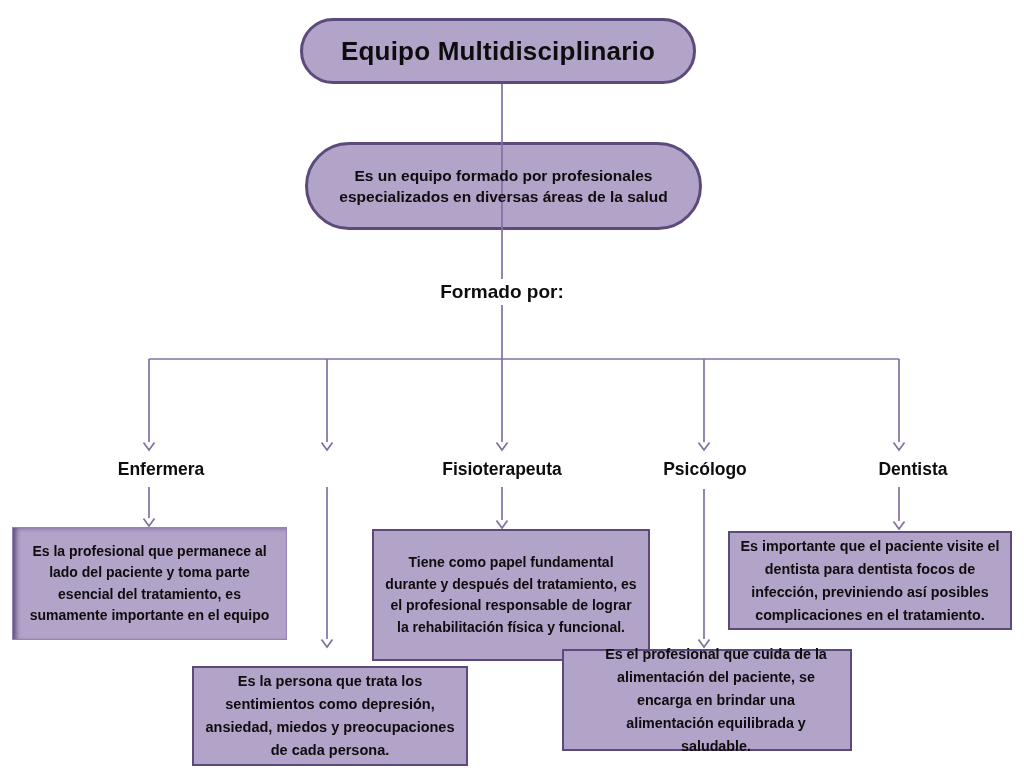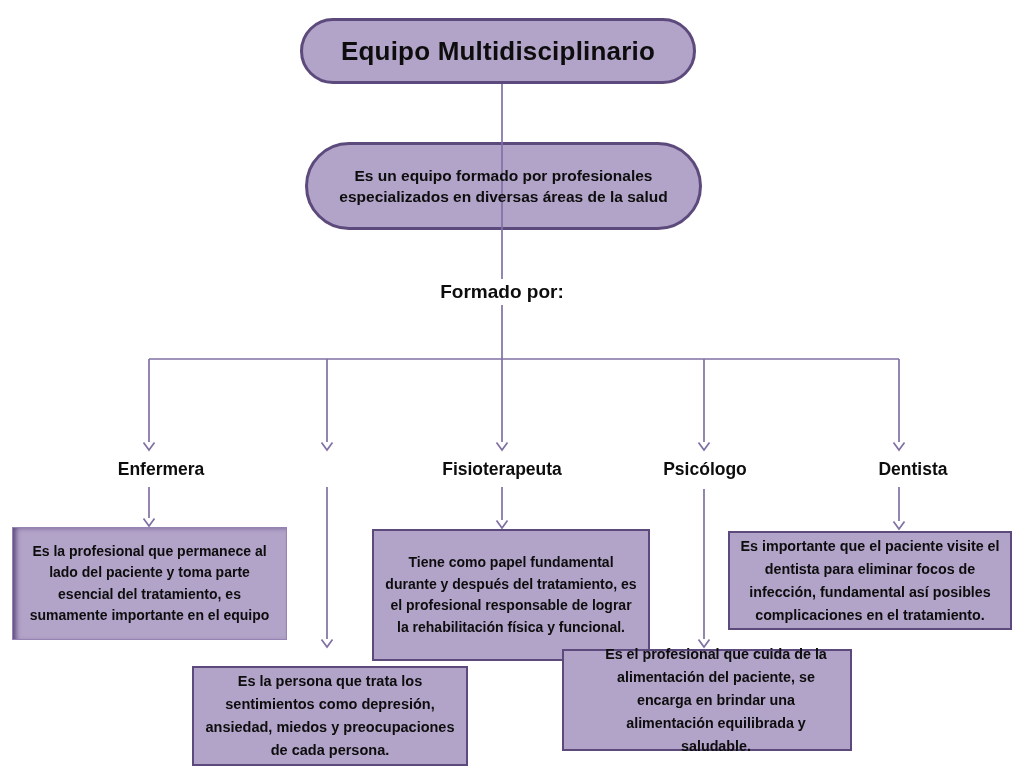--- a/index.html
+++ b/index.html
@@ -173,16 +173,16 @@
   <div class="desc-box db-1">
     <span>Es la persona que trata los sentimientos como depresión, ansiedad, miedos y preocupaciones de cada persona.</span>
   </div>
   <div class="desc-box db-2">
     <span>Tiene como papel fundamental durante y después del tratamiento, es el profesional responsable de lograr la rehabilitación física y funcional.</span>
   </div>
   <div class="desc-box db-3">
     <span>Es el profesional que cuida de la alimentación del paciente, se encarga en brindar una alimentación equilibrada y saludable.</span>
   </div>
   <div class="desc-box db-4">
-    <span>Es importante que el paciente visite el dentista para eliminar focos de infección, fundamental así posibles complicaciones en el tratamiento.</span>
+    <span>Es importante que el paciente visite el dentista para dentista focos de infección, previniendo así posibles complicaciones en el tratamiento.</span>
   </div>
 
 </div>
 
 </body></html>

